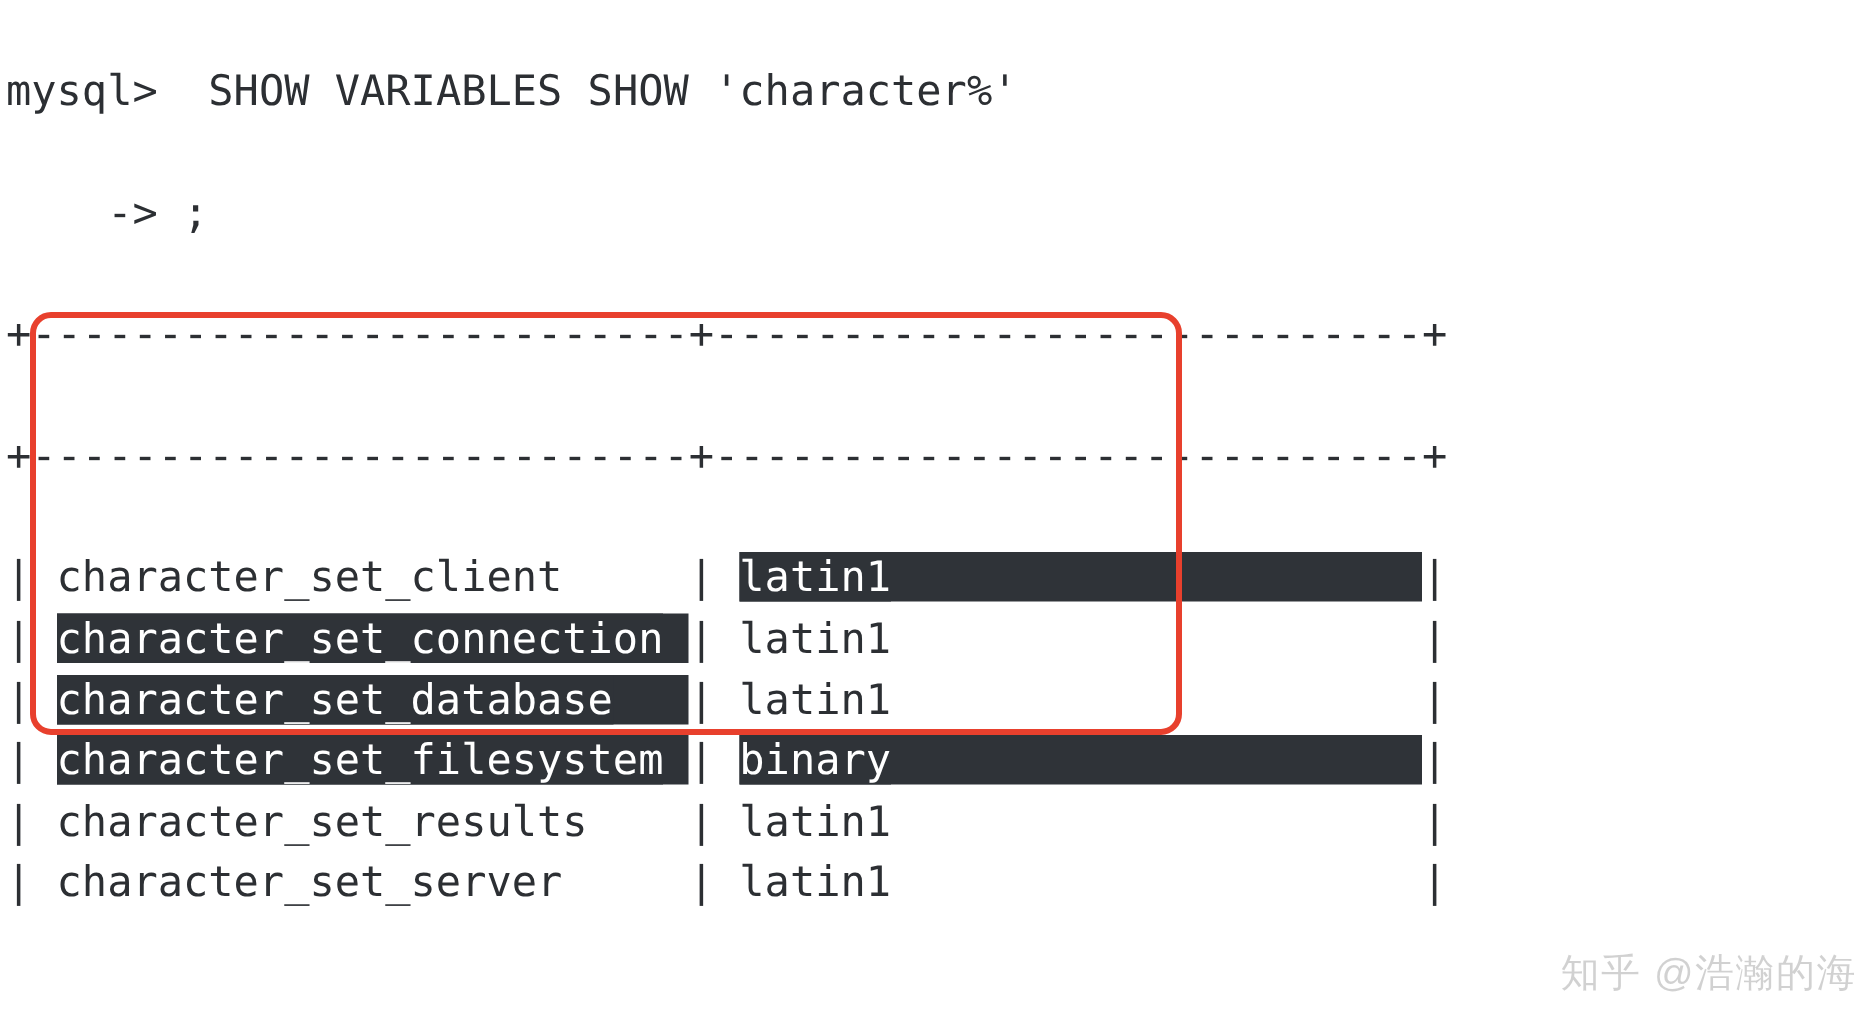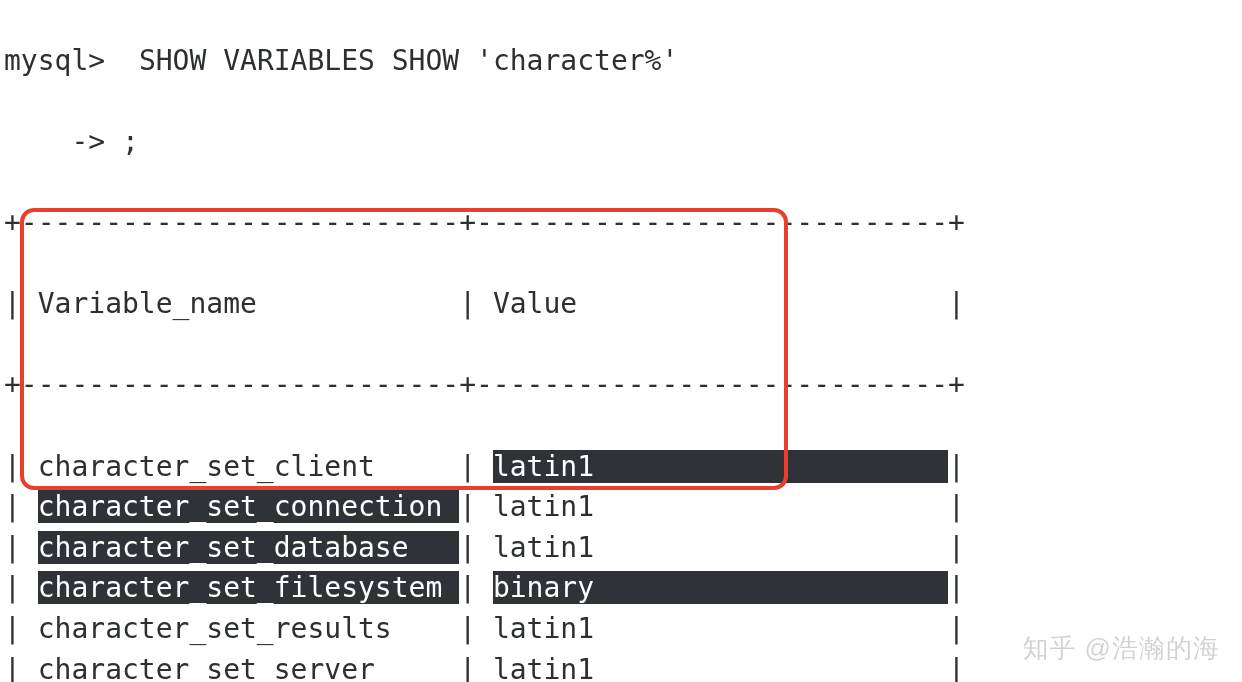--- a/index.html
+++ b/index.html
@@ -25,36 +25,35 @@
     color: #ffffff;
   }
   .redbox {
     position: absolute;
     border: 4px solid #e8402d;
     border-radius: 14px;
     pointer-events: none;
   }
   .watermark {
     position: absolute;
-    right: 22px;
+    right: 4px;
     bottom: 14px;
     color: rgba(0,0,0,0.18);
     font-family: "PingFang SC","Microsoft YaHei",sans-serif;
     font-size: 26px;
     letter-spacing: 1px;
   }
 </style>
 </head>
 <body>
 
 <div class="terminal">
 <span class="line"><span>mysql&gt;</span>  <span>SHOW VARIABLES SHOW 'character%'</span></span>
 <span class="line">    <span>-&gt; ;</span></span>
 <span class="line">+--------------------------+----------------------------+</span>
-<span class="line">| <span>Variable_name</span>            | <span>Value</span>                      |</span>
 <span class="line">+--------------------------+----------------------------+</span>
 <div id="rows"><span class="line"><span>| </span><span>character_set_client</span>     | <span class="hl"><span class="hl">latin1</span>                     </span><span>|</span></span><span class="line"><span>| </span><span class="hl"><span class="hl">character_set_connection</span> </span><span>| </span><span>latin1</span>                     |</span><span class="line"><span>| </span><span class="hl"><span class="hl">character_set_database</span>   </span><span>| </span><span>latin1</span>                     |</span><span class="line"><span>| </span><span class="hl"><span class="hl">character_set_filesystem</span> </span><span>| </span><span class="hl"><span class="hl">binary</span>                     </span><span>|</span></span><span class="line"><span>| </span><span>character_set_results</span>    | <span>latin1</span>                     |</span><span class="line"><span>| </span><span>character_set_server</span>     | <span>latin1</span>                     |</span></div>
 
 
 </div>
 
 <div class="redbox" id="redbox" style="left: 20px; top: 208px; width: 760px; height: 274px;"></div>
 <div class="watermark">知乎 @浩瀚的海</div>
 
 </body></html>

